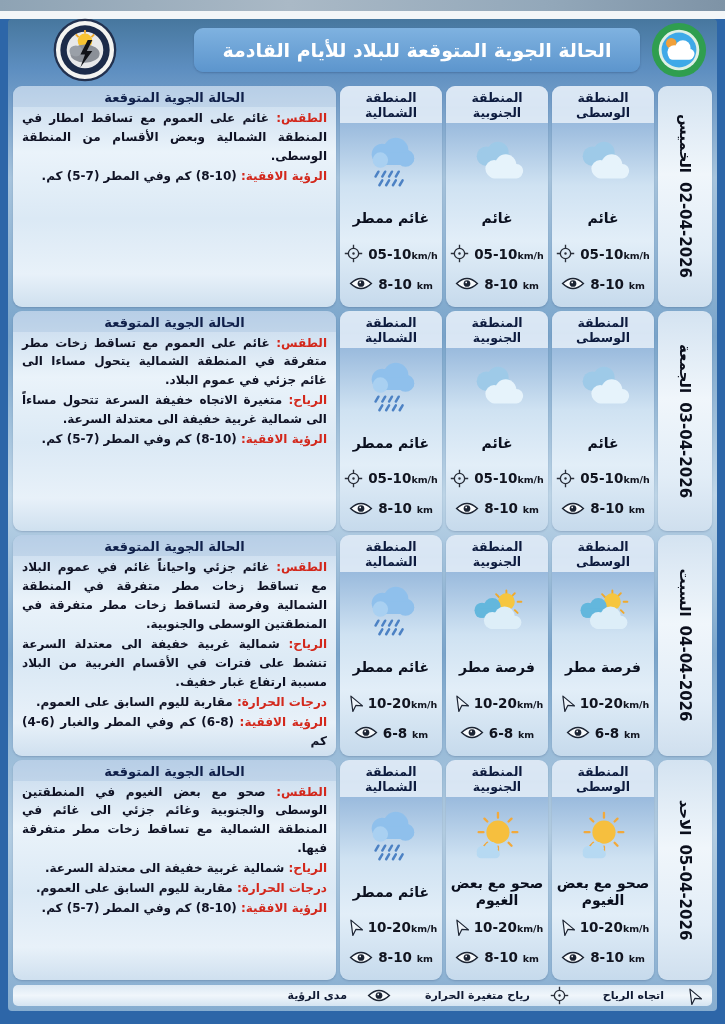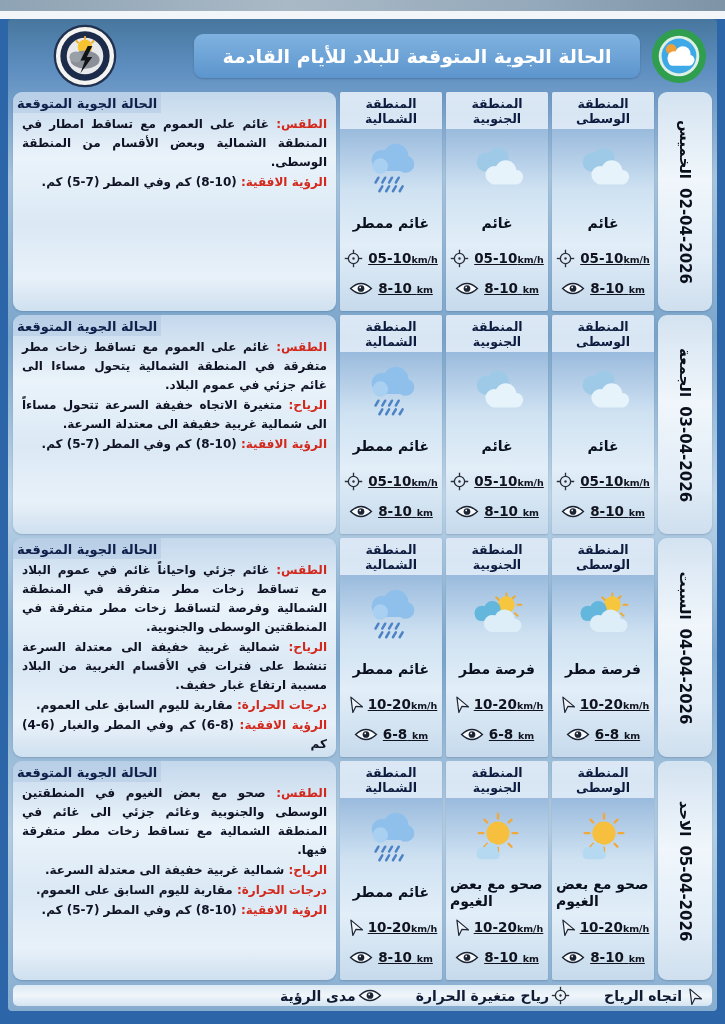--- a/index.html
+++ b/index.html
@@ -9,77 +9,77 @@
     font-family:"DejaVu Sans",sans-serif;
     -webkit-font-smoothing:antialiased;
   }
   .topband{position:absolute;top:0;left:0;right:0;height:11px;
     background:linear-gradient(90deg,#8ea3b4,#aab9c6 40%,#93a8ba 75%,#7e93a6);}
   .whiteband{position:absolute;top:11px;left:0;right:0;height:8px;background:#f3f6f8;}
   .panel{
     position:absolute;top:19px;left:8px;right:8px;bottom:13px;
     background:linear-gradient(180deg,#47779e 0%,#5d8ec0 5%,#a7c4dd 16%,#7aa5cb 32%,
                #bfd6e8 48%,#7ba6cc 64%,#b3cde2 82%,#86add0 100%);
-    border-radius:4px;display:flex;flex-direction:column;padding:6px 5px 5px;box-sizing:border-box;
+    border-radius:4px;display:flex;flex-direction:column;padding:0 5px 5px;box-sizing:border-box;
   }
   
   .hdr{height:62px;flex:none;display:flex;align-items:center;margin-bottom:5px;}
   .seal{margin-left:40px;flex:none;}
   .titlebar{
     margin-left:auto;margin-right:10px;width:446px;height:44px;flex:none;
     background:linear-gradient(180deg,#7fb2e0,#5c95cd);
     border-radius:9px;display:flex;align-items:center;justify-content:center;
     color:#ffffff;font-weight:bold;font-size:19px;
     box-shadow:0 1px 2px rgba(20,40,80,.25);
   }
   .greenlogo{margin-right:4px;flex:none;}
   
   #rows{flex:1;display:flex;flex-direction:column;min-height:0;direction:ltr;}
   .row{flex:1;display:flex;gap:4px;margin-bottom:4px;min-height:0;direction:ltr;}
   .card{
     background:linear-gradient(180deg,#c4d8ec 0%,#eaf3fa 30%,#dbe9f5 60%,#e8f1f9 85%,#cfe0ef 100%);
     border-radius:9px;overflow:hidden;box-shadow:0 1px 2px rgba(20,40,80,.2);
   }
-  .text-card{width:323px;flex:none;direction:rtl;display:flex;flex-direction:column;align-items:flex-end;}
+  .text-card{width:323px;flex:none;direction:rtl;display:flex;flex-direction:column;}
   .tc-head{flex:none;text-align:center;font-weight:bold;font-size:13px;color:#10204a;
     padding:4px 4px 2px;background:rgba(160,190,220,.35);}
   .tc-body{flex:1;padding:2px 9px 3px;font-size:12px;font-weight:bold;color:#0f1224;
     line-height:1.58;text-align:justify;text-align-last:right;overflow:hidden;}
   .tc-body p{margin:0 0 1px;}
   .lbl{color:#d3281c;}
   .region-card{
     flex:1;direction:rtl;display:flex;flex-direction:column;align-items:center;min-width:0;
     background:linear-gradient(180deg,#9cbcdd 0%,#8db1d8 10%,#cfe2f2 45%,#e2eef8 70%,#c6daec 100%);
-    border-radius:2px;overflow:hidden;box-shadow:0 1px 2px rgba(20,40,80,.2);
+    border-radius:9px;overflow:hidden;box-shadow:0 1px 2px rgba(20,40,80,.2);
   }
   .rc-head{width:100%;box-sizing:border-box;flex:none;text-align:center;font-weight:bold;
     font-size:12.5px;color:#0d1b3e;padding:4px 2px 3px;background:rgba(235,243,250,.8);}
   .rc-icon{flex:none;height:72px;display:flex;align-items:center;justify-content:center;margin-top:4px;}
-  .rc-cond{flex:1;display:flex;align-items:center;justify-content:center;text-align:left;
+  .rc-cond{flex:1;display:flex;align-items:center;justify-content:center;text-align:center;
     font-weight:bold;font-size:14px;color:#0a0f1e;line-height:1.25;padding:0 4px;}
   .rc-metric{flex:none;direction:ltr;display:flex;align-items:center;justify-content:center;
     gap:5px;font-weight:bold;color:#11141f;}
   .rc-metric.wind{height:30px;}
   .rc-metric.vis{height:30px;margin-bottom:8px;}
-  .mval{font-size:13.5px;white-space:nowrap;direction:ltr;text-decoration:underline;}
+  .mval{font-size:13.5px;white-space:nowrap;direction:ltr;}
   .mval small{font-size:9.5px;font-weight:bold;}
   .micon{display:flex;align-items:center;}
   .date-card{width:54px;flex:none;position:relative;
     background:linear-gradient(180deg,#d4e3f1 0%,#f0f6fb 40%,#e2edf7 75%,#cfdfee 100%);}
   .date-inner{
     position:absolute;top:50%;left:50%;transform:translate(-50%,-50%) rotate(90deg);
     display:flex;direction:ltr;gap:9px;white-space:nowrap;
     font-weight:bold;font-size:15px;color:#0b0f1c;
   }
   
   .legend{flex:none;height:21px;margin-top:1px;border-radius:5px;
     background:linear-gradient(180deg,#dcE9f4 0%,#f0f6fb 50%,#d5e4f1 100%);
     display:flex;direction:rtl;align-items:center;gap:34px;padding:0 10px;}
-  .legend-item{display:flex;direction:rtl;align-items:center;gap:2px;
-    font-size:14px;font-weight:bold;color:#101a33;}
+  .legend-item{display:flex;direction:rtl;align-items:center;gap:20px;
+    font-size:11px;font-weight:bold;color:#101a33;}
   svg{display:block;}
 </style>
 </head>
 <body>
 
 <div class="topband"></div>
 <div class="whiteband"></div>
 
 <div class="panel">
 

